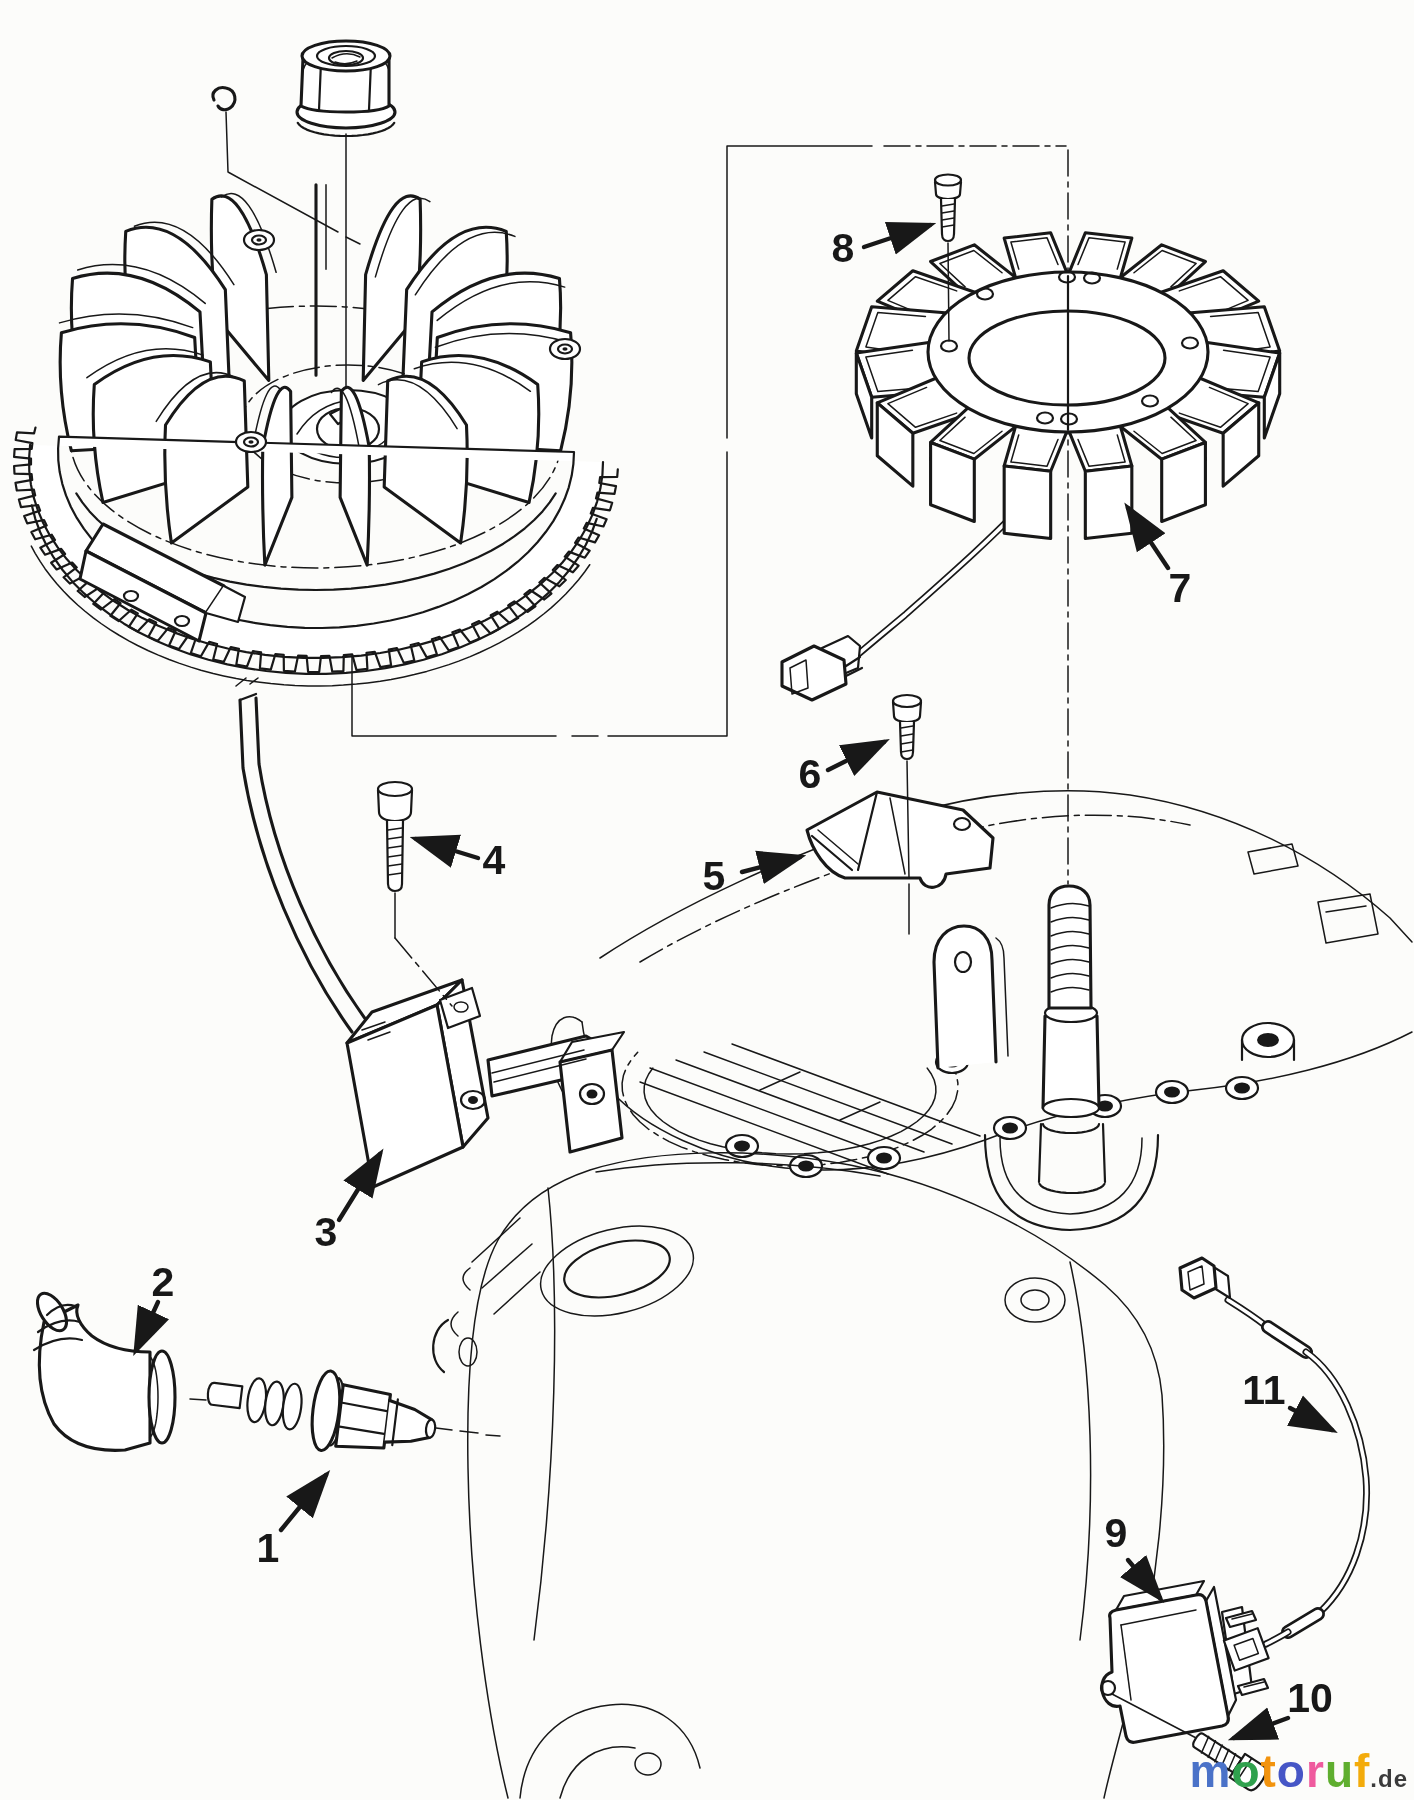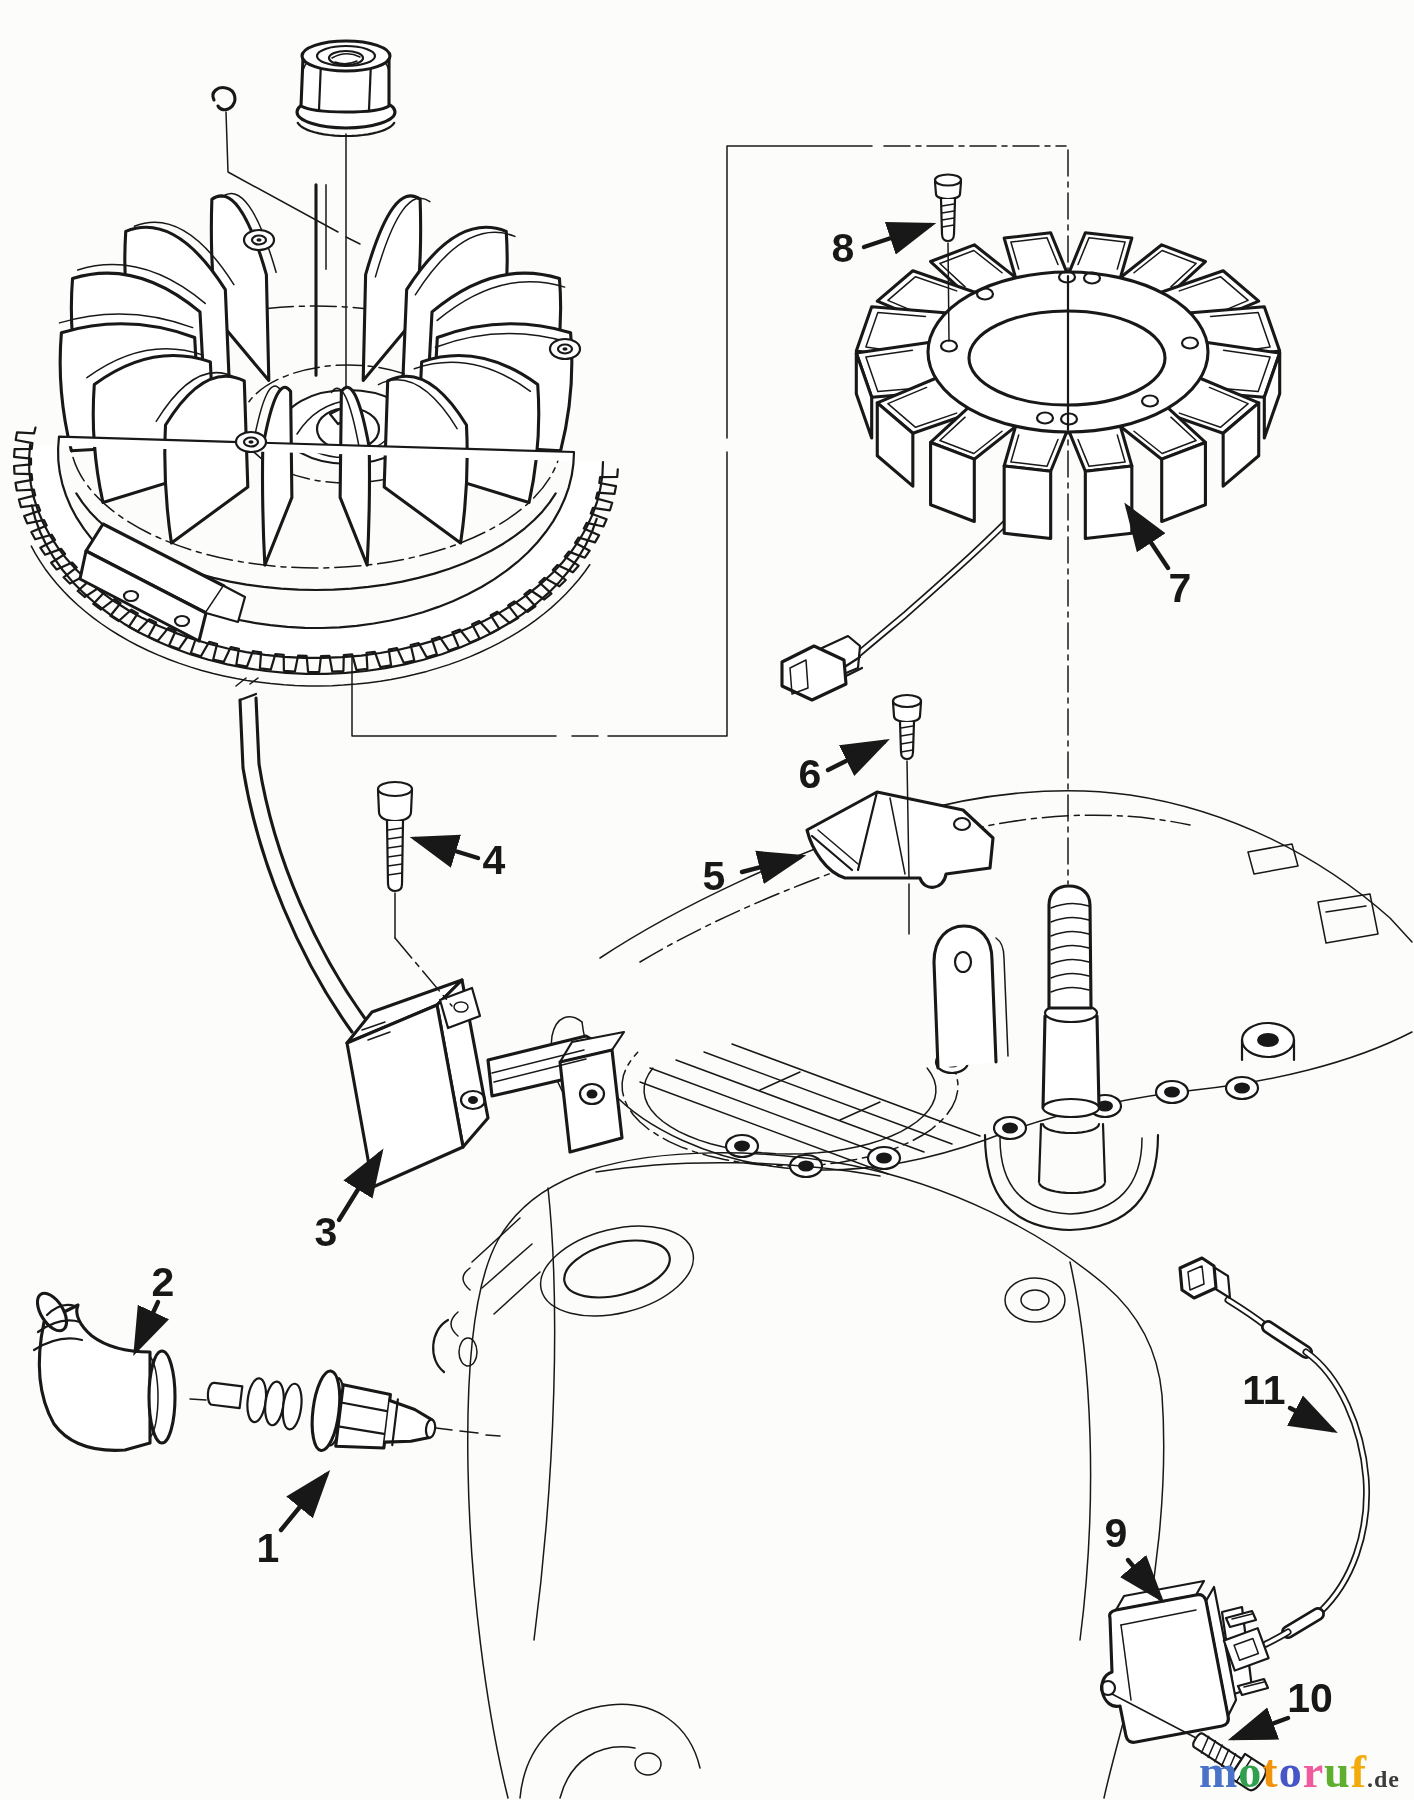--- a/index.html
+++ b/index.html
@@ -7,21 +7,21 @@
   svg{position:absolute;left:0;top:0;}
   svg path,svg ellipse,svg line,svg circle,svg polyline{fill:none;stroke:var(--ink,#181818);stroke-linecap:round;stroke-linejoin:round;}
   .s3{stroke-width:3.1}.s2{stroke-width:2.2}.s15{stroke-width:1.5}
   .f{fill:#fff}
   .d{fill:var(--ink,#181818);stroke:none}
   .ph{stroke-dasharray:26 6 5 6}
   .arr{stroke-width:4.4}
   .tube{stroke-width:7}.tubew{stroke:#fff;stroke-width:3.6}
   .slv{stroke-width:14}.slvw{stroke:#fff;stroke-width:8.5}
   .callout{font-family:"Liberation Sans",sans-serif;font-weight:700;font-size:41px;fill:var(--ink,#181818);stroke:none;}
-  .logo{position:absolute;right:14px;bottom:2px;font-family:Liberation Serif, serif;font-weight:700;font-size:46px;letter-spacing:1px;white-space:nowrap;}
+  .logo{position:absolute;right:6px;bottom:2px;font-family:Liberation Sans, sans-serif;font-weight:700;font-size:46px;letter-spacing:1px;white-space:nowrap;}
   .logo .sfx{font-size:24px;font-weight:700;}
 </style>
 </head>
 <body>
 
 <svg id="art" width="1414" height="1800" viewBox="0 0 1414 1800">
   <defs>
     <marker id="ah" markerWidth="11" markerHeight="9" refX="9.5" refY="4.5" orient="auto">
       <path d="M0,0.6 L11,4.5 L0,8.4 Z" style="fill:var(--ink,#181818);stroke:none"></path>
     </marker>

